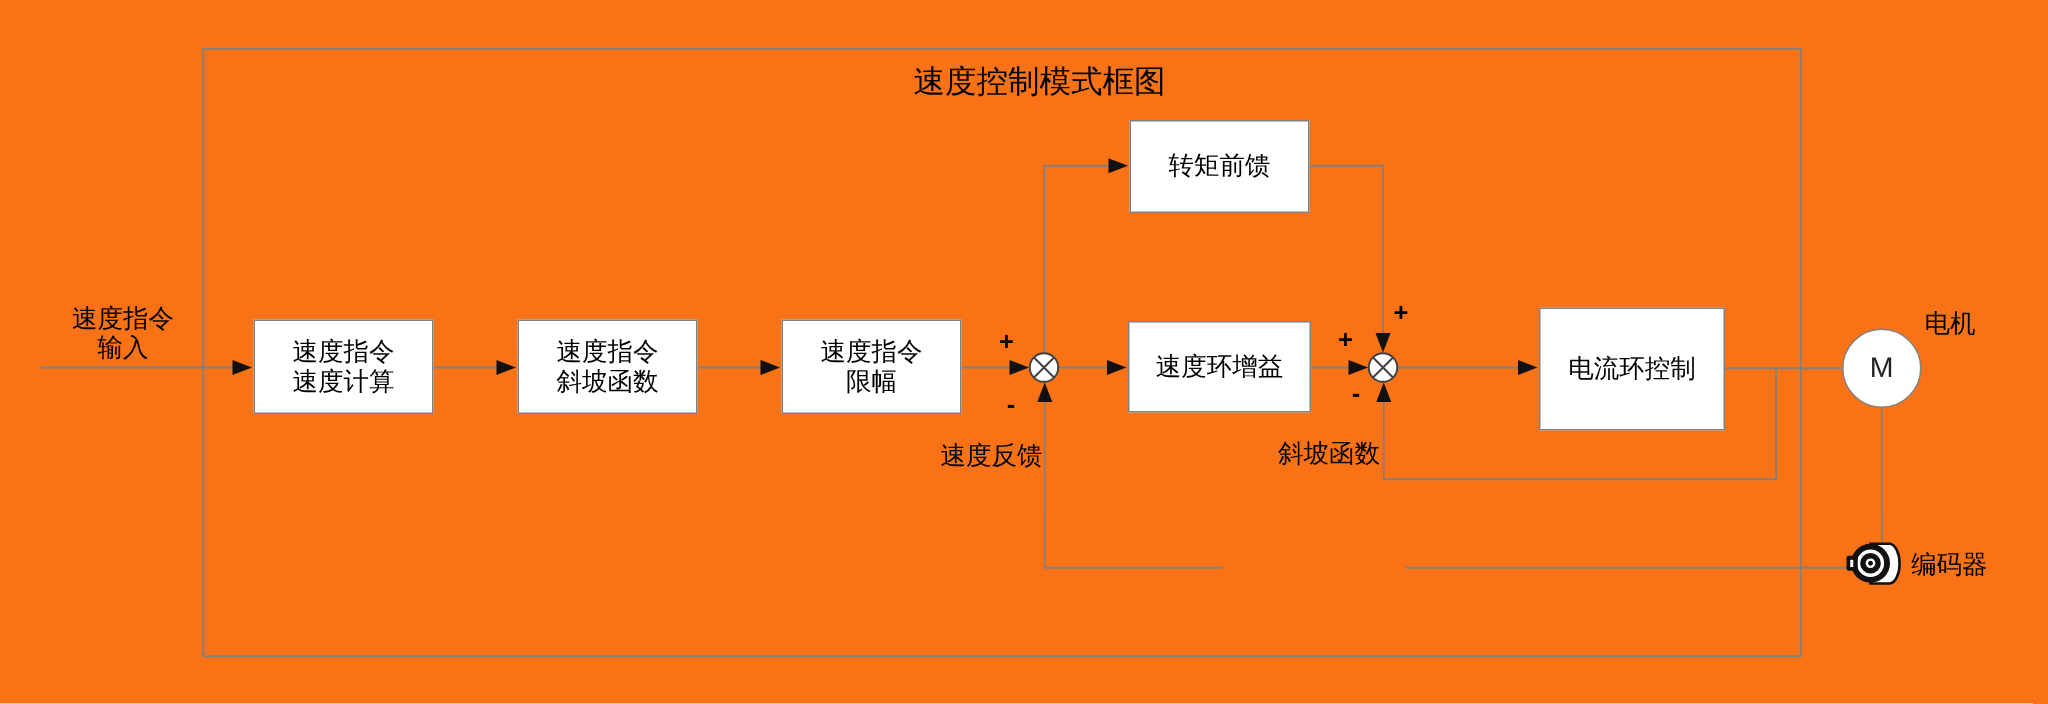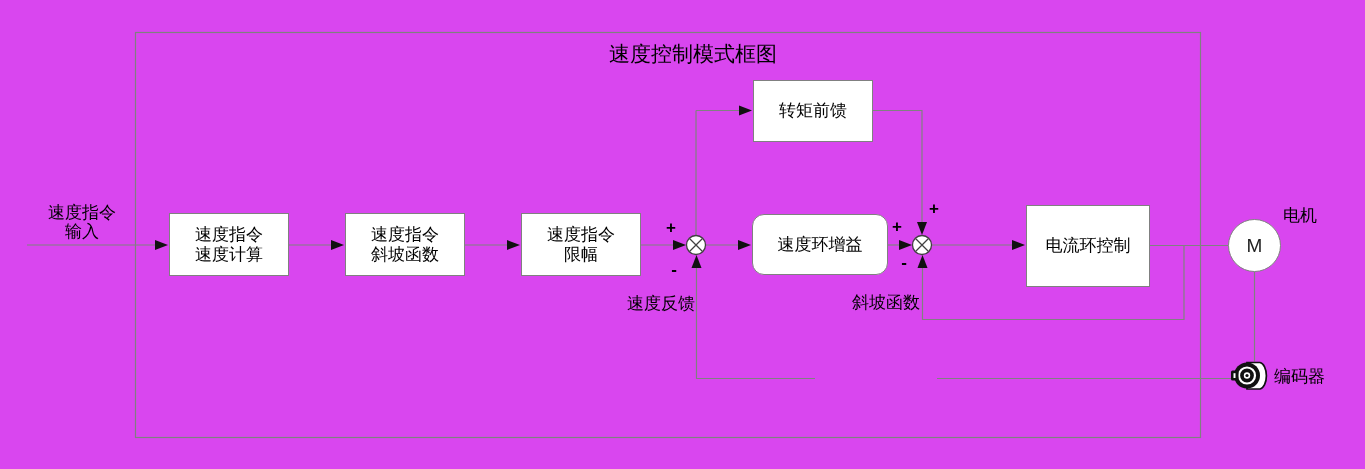--- a/index.html
+++ b/index.html
@@ -1,20 +1,20 @@
 <!DOCTYPE html>
 <html><head>
 <meta charset="utf-8">
 <style>
   html, body { margin: 0; padding: 0; background: #ffffff; }
   #stage {
     position: relative;
     width: 1365px;
     height: 469px;
-    background: #d946ef;
+    background: #f97316;
     font-family: "Liberation Sans", "DejaVu Sans", sans-serif;
     color: #000000;
     overflow: hidden;
   }
   #wires { position: absolute; left: 0; top: 0; width: 1365px; height: 469px; }
 
   .box {
     position: absolute;
     box-sizing: border-box;
     border: 1px solid #808080;
@@ -135,21 +135,21 @@
     <div>速度计算</div>
   </div>
   <div class="box" style="left:345px; top:213px; width:120px; height:63px;">
     <div>速度指令</div>
     <div>斜坡函数</div>
   </div>
   <div class="box" style="left:521px; top:213px; width:120px; height:63px;">
     <div>速度指令</div>
     <div>限幅</div>
   </div>
-  <div class="box" style="left:752px; top:214px; width:136px; height:61px;border-radius:12px;">
+  <div class="box" style="left:752px; top:214px; width:122px; height:61px;">
     <div>速度环增益</div>
   </div>
   <div class="box" style="left:1026px; top:205px; width:124px; height:82px;">
     <div>电流环控制</div>
   </div>
   <div class="box" style="left:753px; top:80px; width:120px; height:62px;">
     <div>转矩前馈</div>
   </div>
 
   <div class="motor-circle">

